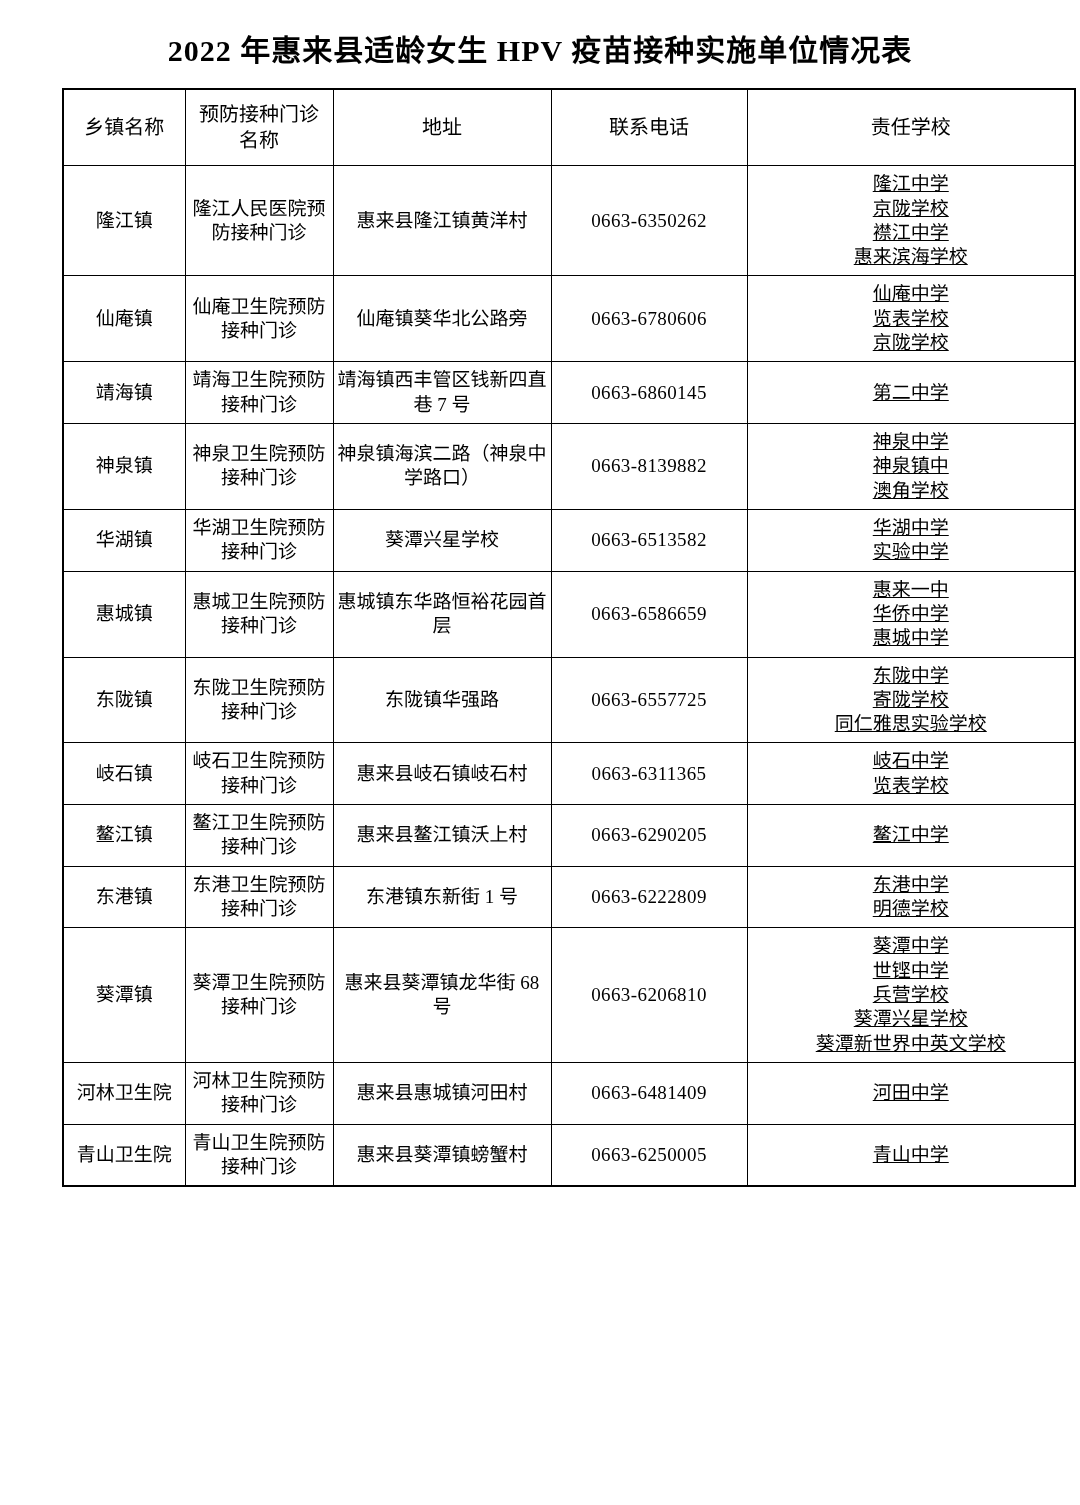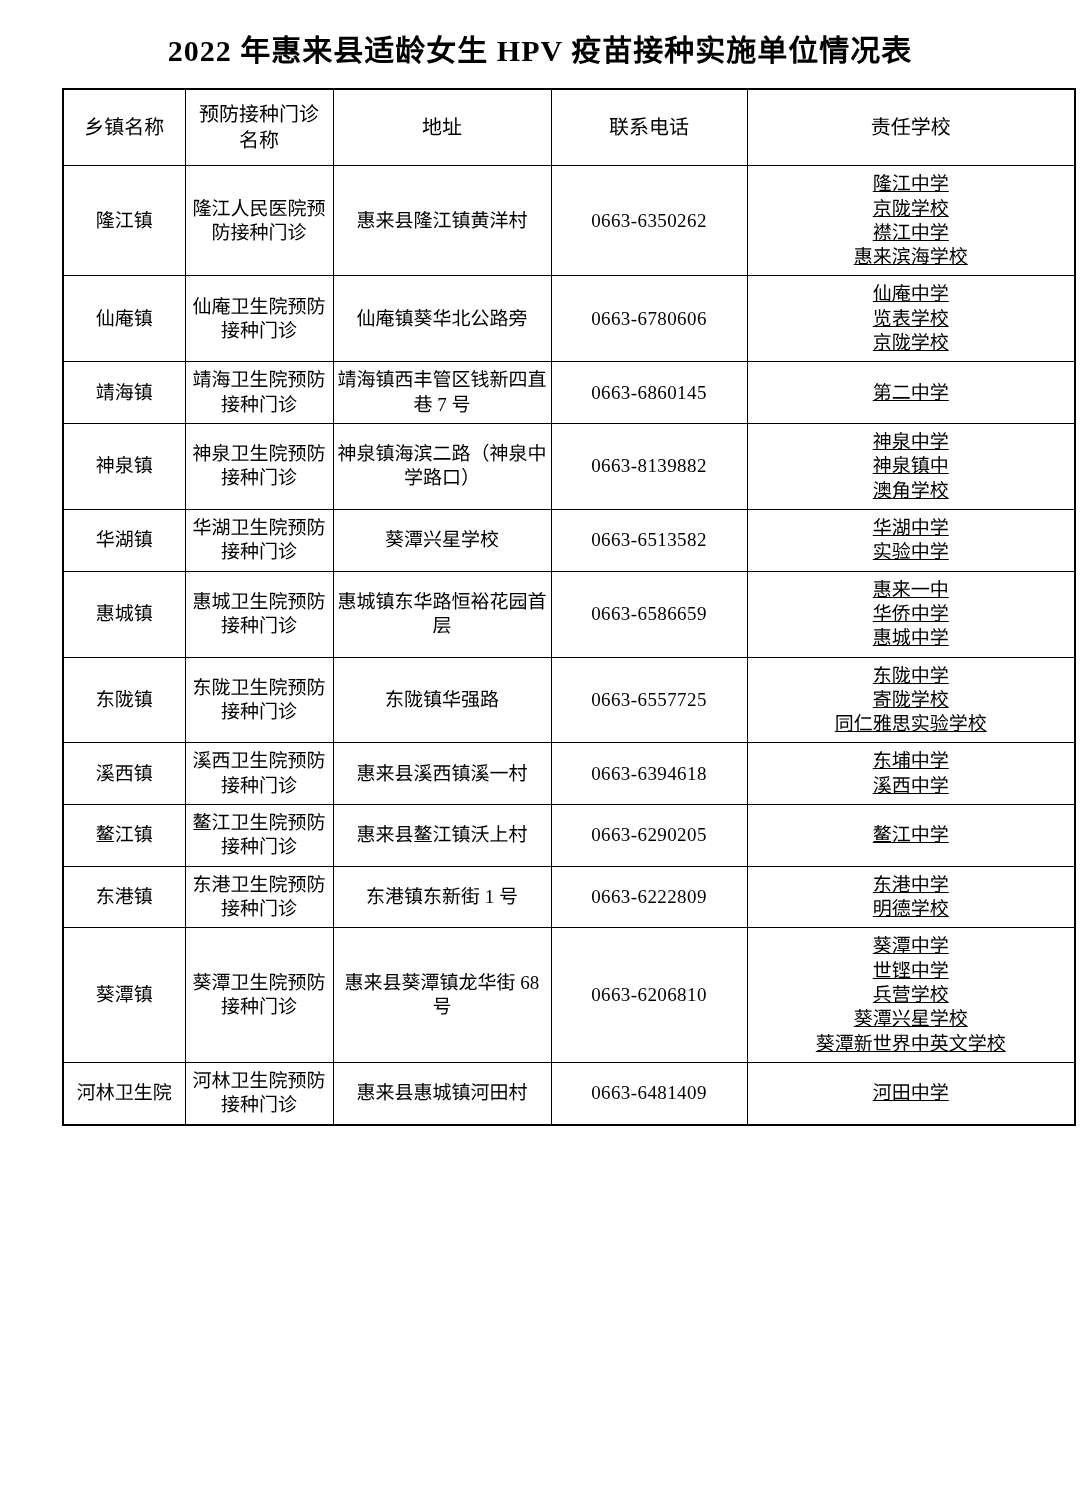--- a/index.html
+++ b/index.html
@@ -154,27 +154,27 @@
           <td>东陇卫生院预防接种门诊</td>
           <td>东陇镇华强路</td>
           <td class="phone-cell">0663-6557725</td>
           <td class="cell-lines">
             <span>东陇中学</span>
             <span>寄陇学校</span>
             <span>同仁雅思实验学校</span>
           </td>
         </tr>
         <tr>
-          <td>溪西镇</td>
-          <td>溪西卫生院预防接种门诊</td>
-          <td>惠来县溪西镇溪一村</td>
-          <td class="phone-cell">0663-6394618</td>
-          <td class="cell-lines">
-            <span>东埔中学</span>
-            <span>溪西中学</span>
+          <td>岐石镇</td>
+          <td>岐石卫生院预防接种门诊</td>
+          <td>惠来县岐石镇岐石村</td>
+          <td class="phone-cell">0663-6311365</td>
+          <td class="cell-lines">
+            <span>岐石中学</span>
+            <span>览表学校</span>
           </td>
         </tr>
         <tr>
           <td>鳌江镇</td>
           <td>鳌江卫生院预防接种门诊</td>
           <td>惠来县鳌江镇沃上村</td>
           <td class="phone-cell">0663-6290205</td>
           <td class="cell-lines">
             <span>鳌江中学</span>
           </td>
@@ -204,16 +204,25 @@
         </tr>
         <tr>
           <td>河林卫生院</td>
           <td>河林卫生院预防接种门诊</td>
           <td>惠来县惠城镇河田村</td>
           <td class="phone-cell">0663-6481409</td>
           <td class="cell-lines">
             <span>河田中学</span>
           </td>
         </tr>
+        <tr>
+          <td>青山卫生院</td>
+          <td>青山卫生院预防接种门诊</td>
+          <td>惠来县葵潭镇螃蟹村</td>
+          <td class="phone-cell">0663-6250005</td>
+          <td class="cell-lines">
+            <span>青山中学</span>
+          </td>
+        </tr>
       </tbody>
   </table>
 
 </div>
 
 </body></html>

